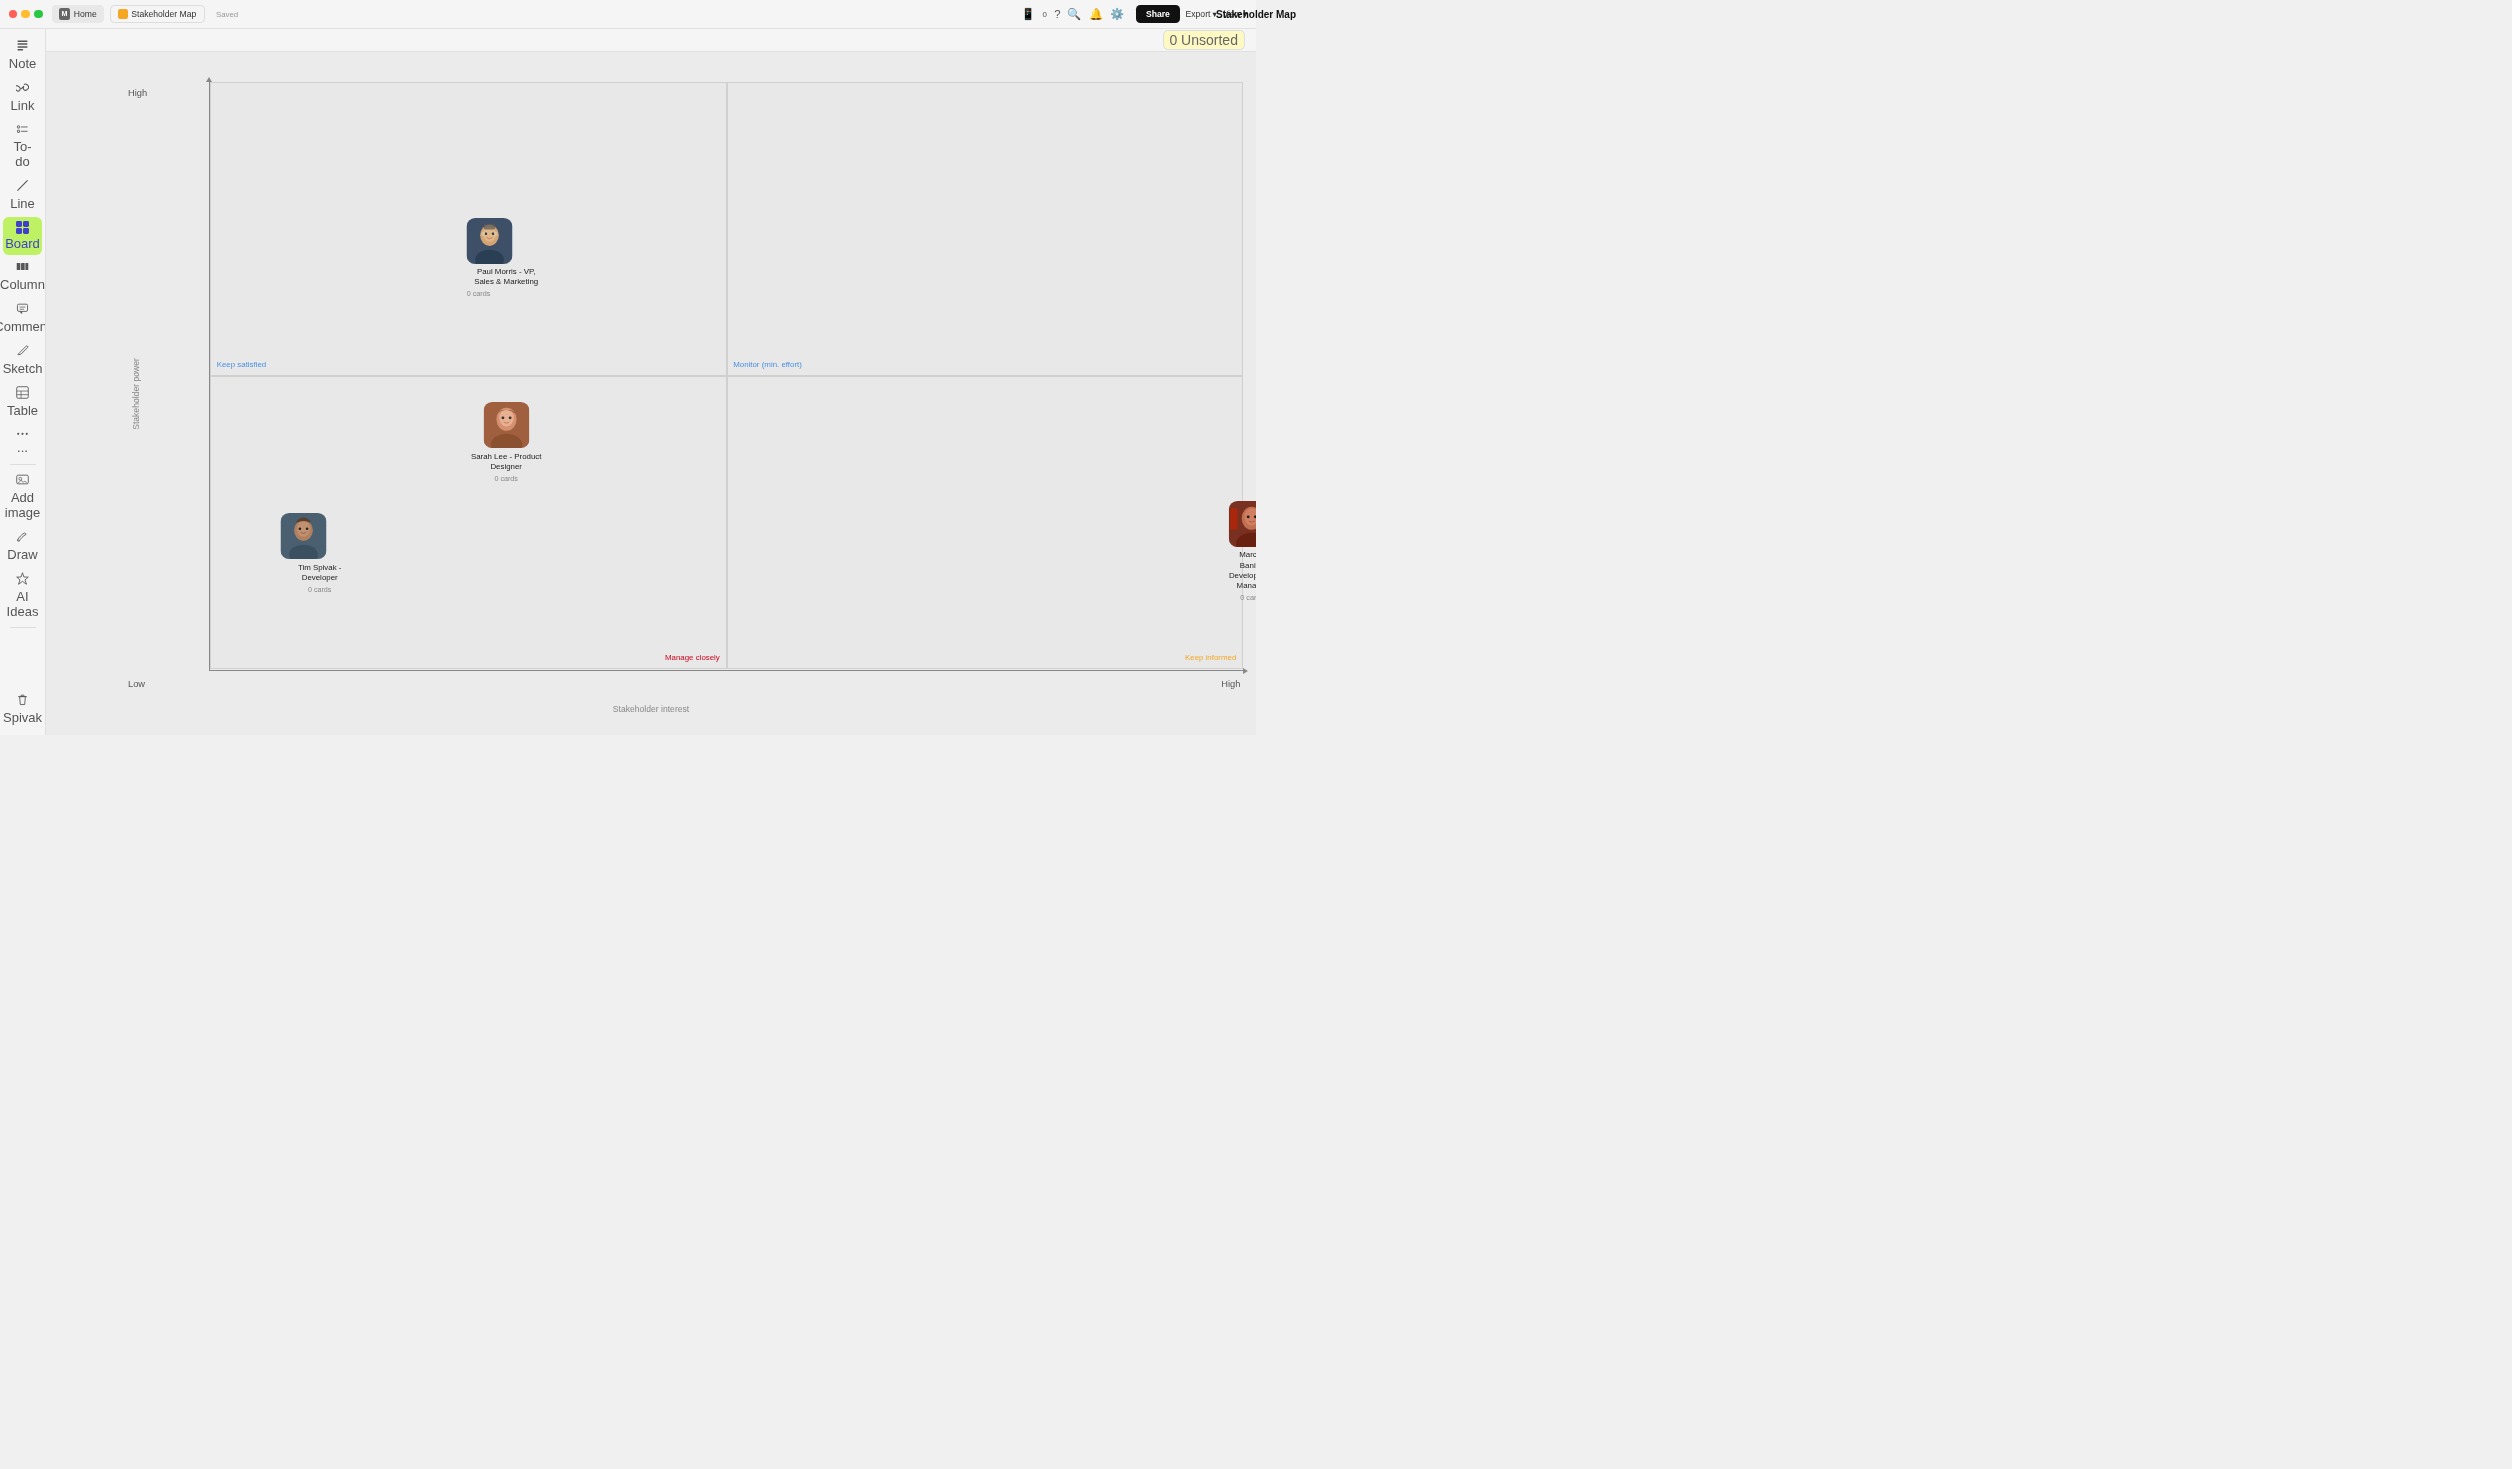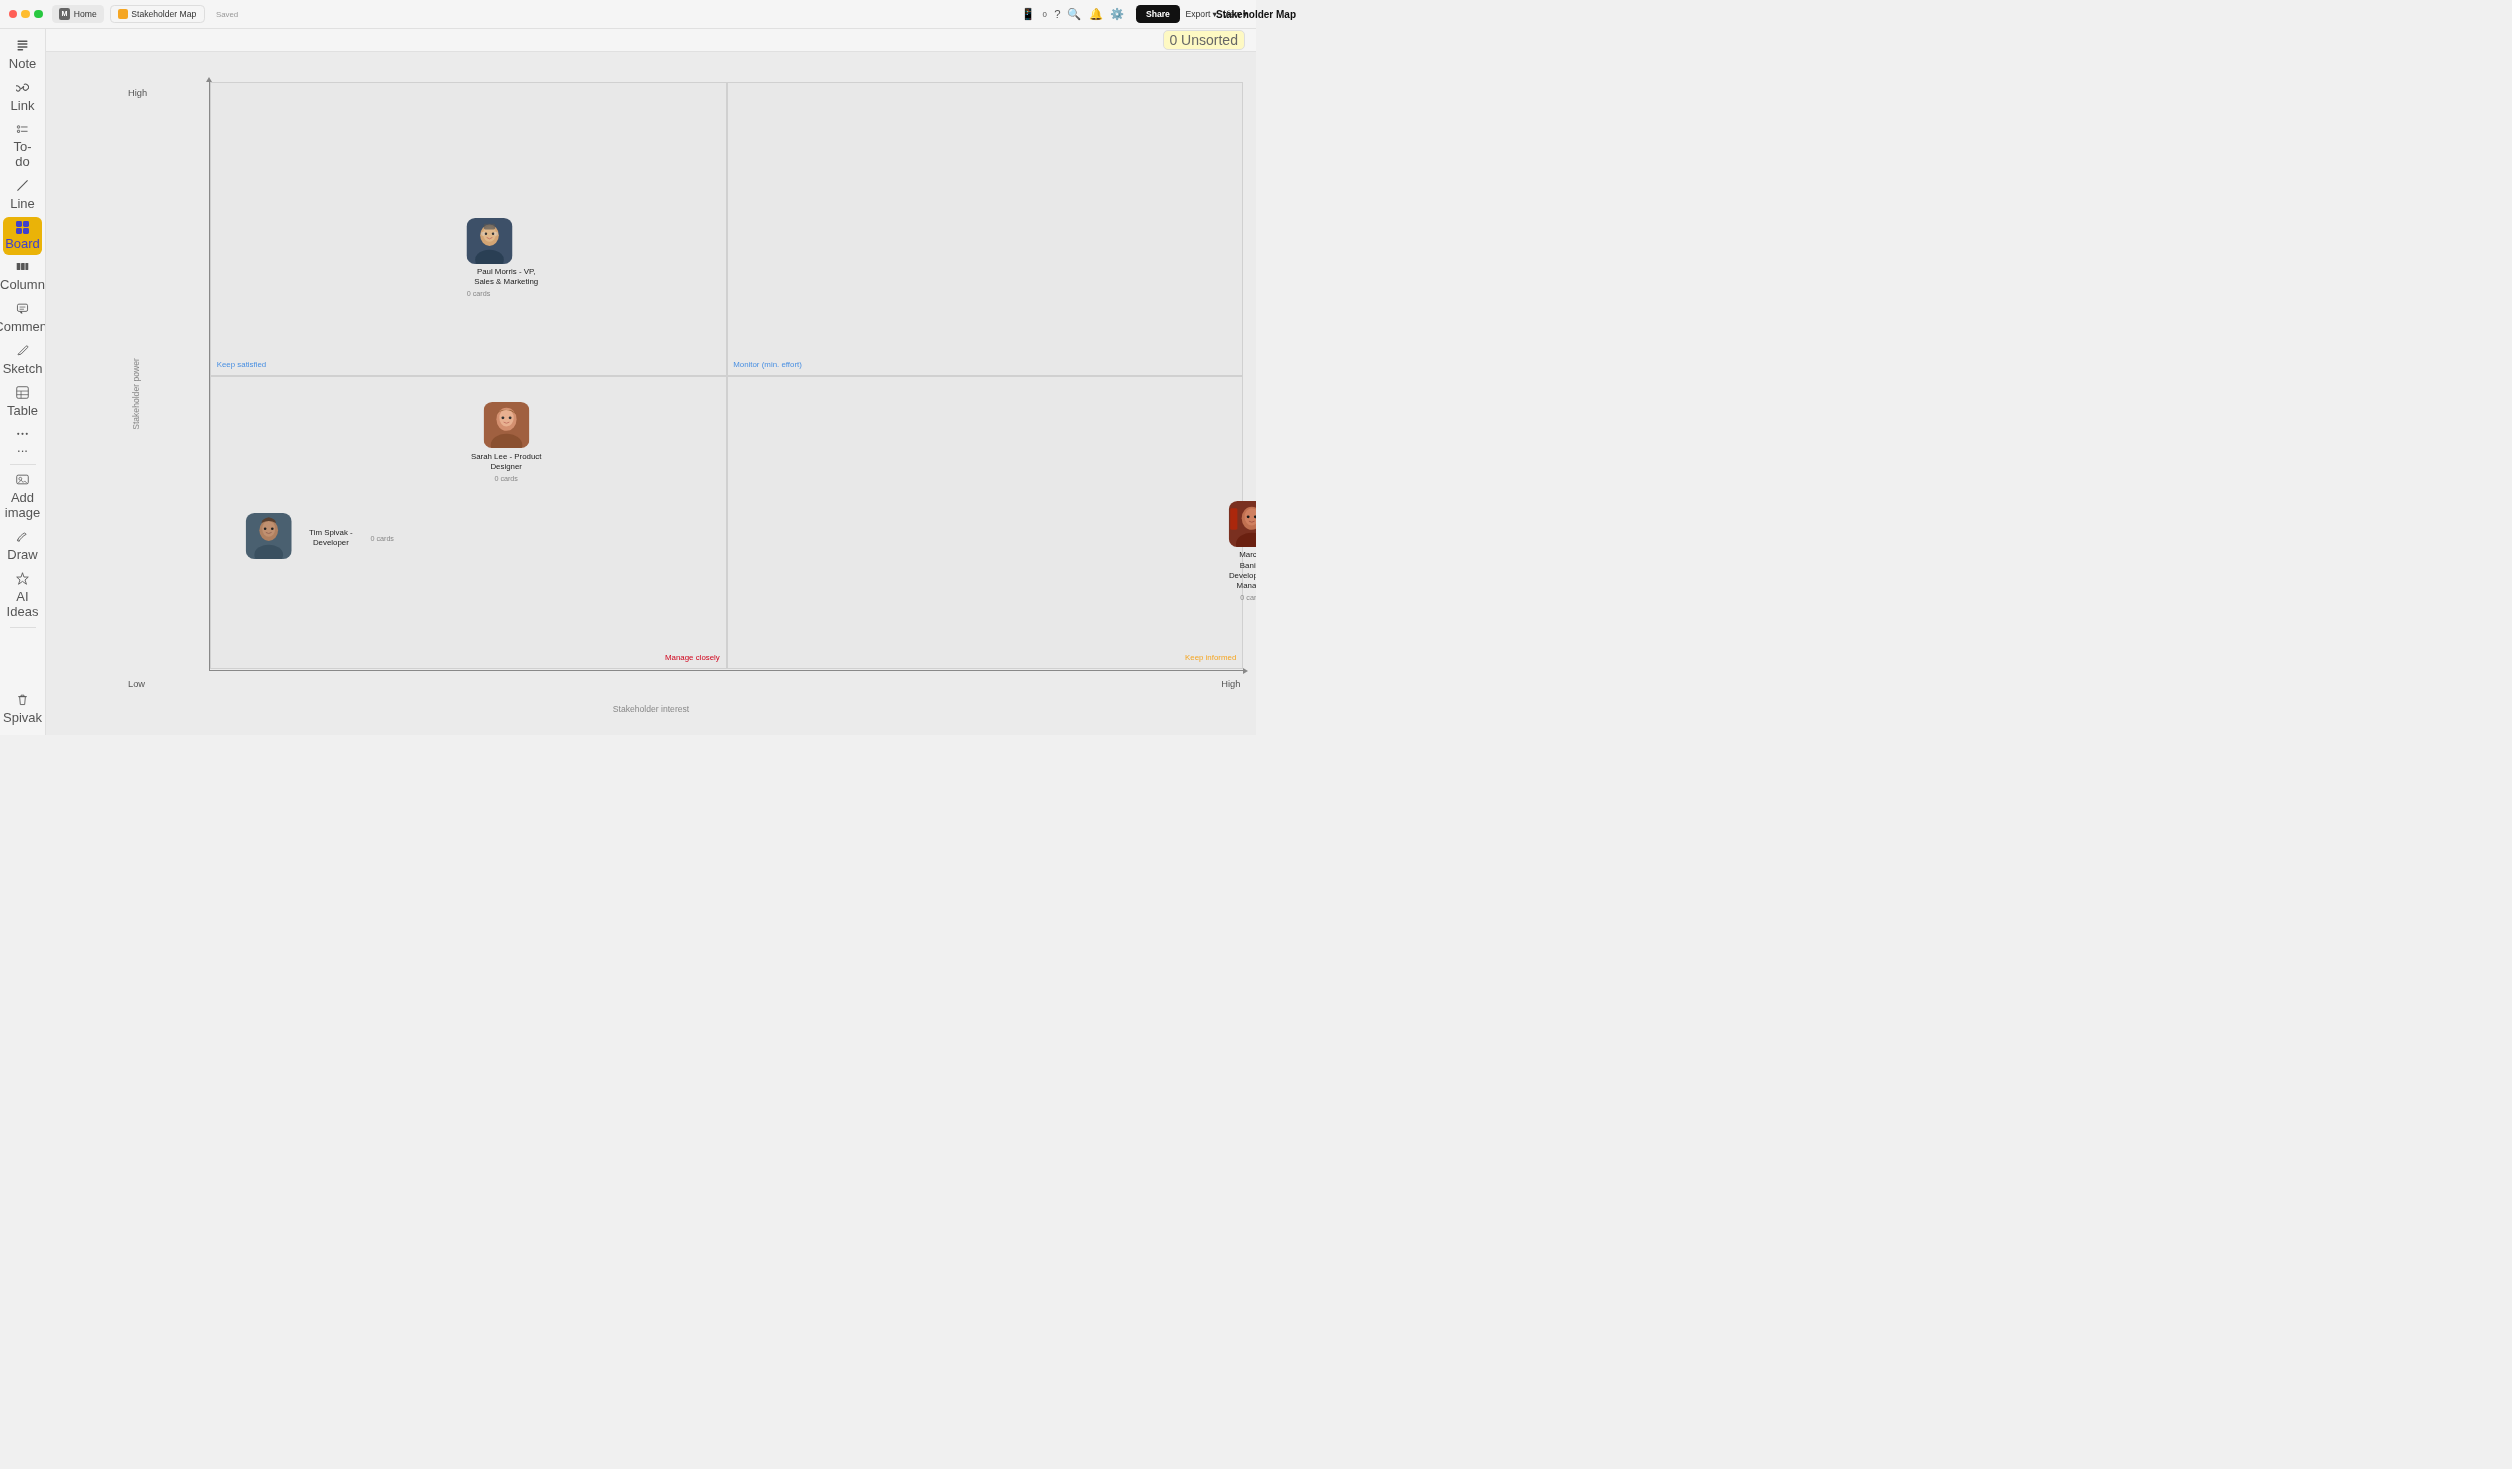--- a/index.html
+++ b/index.html
@@ -51,21 +51,21 @@
       align-items: center;
       padding: 5.7px 0;
       gap: 1.4px;
       overflow-y: auto;
     }
     .sidebar-item {
       display: flex; flex-direction: column; align-items: center;
       padding: 4.3px 5.7px; border-radius: 5.7px; cursor: pointer;
       width: 39px; gap: 1.4px;
     }
-    .sidebar-item.active { background: #eab308; justify-content: flex-end; }
+    .sidebar-item.active { background: #bef264; justify-content: flex-end; }
     .sidebar-item-icon { font-size: 11.4px; color: #555; line-height: 1; }
     .sidebar-item-label { font-size: 13px; color: #555; text-align: center; }
     .sidebar-item.active .sidebar-item-icon,
     .sidebar-item.active .sidebar-item-label { color: #4040cc; }
     .board-icon-custom {
       display: grid; grid-template-columns: 1fr 1fr; gap: 1.4px; width: 13px; height: 13px;
     }
     .board-icon-custom span { background: #4040cc; border-radius: 1.4px; display: block; }
     .sidebar-divider { width: 26px; height: 0.7px; background: #ddd; margin: 2.9px 0; }
     .sidebar-trash { margin-top: auto; }
@@ -350,21 +350,21 @@
                   <path d="M28 28 Q32 31 36 28" stroke="#c07060" stroke-width="1.2" fill="none"></path>
                   <path d="M18 16 Q25 8 40 12 Q48 18 44 16 Q32 6 18 16z" fill="#8b5a30"></path>
                 </svg>
             </div>
             <div style="font-size:7.9px;color:#222;font-weight:500;max-width:79px;line-height:1.3;">Sarah Lee - Product Designer</div>
             <div style="font-size:7.2px;color:#888;margin-top:1.4px;">0 cards</div>
           </div>
         </div>
 
         <div style="position:absolute;left:calc(64px + 10%);top:70%;transform:translateX(-50%);">
-          <div style="display:flex;flex-direction:row;align-items:center;text-align:center;">
+          <div style="display:flex;flex-direction:column;text-align:center;">
             <div style="width:46px;height:46px;border-radius:8.6px;overflow:hidden;margin-bottom:3.6px;">
               <svg width="46" height="46" viewBox="0 0 64 64">
                   <rect width="64" height="64" fill="#4a6070"></rect>
                   <ellipse cx="32" cy="24" rx="13" ry="15" fill="#b08060"></ellipse>
                   <ellipse cx="32" cy="58" rx="20" ry="14" fill="#3a5060"></ellipse>
                   <ellipse cx="32" cy="22" rx="9" ry="11" fill="#c09070"></ellipse>
                   <circle cx="27" cy="22" r="1.8" fill="#222"></circle>
                   <circle cx="37" cy="22" r="1.8" fill="#222"></circle>
                   <path d="M28 27 Q32 30 36 27" stroke="#906050" stroke-width="1.2" fill="none"></path>
                   <path d="M22 14 Q32 8 42 14 Q42 8 32 6 Q22 8 22 14z" fill="#5a4030"></path>

